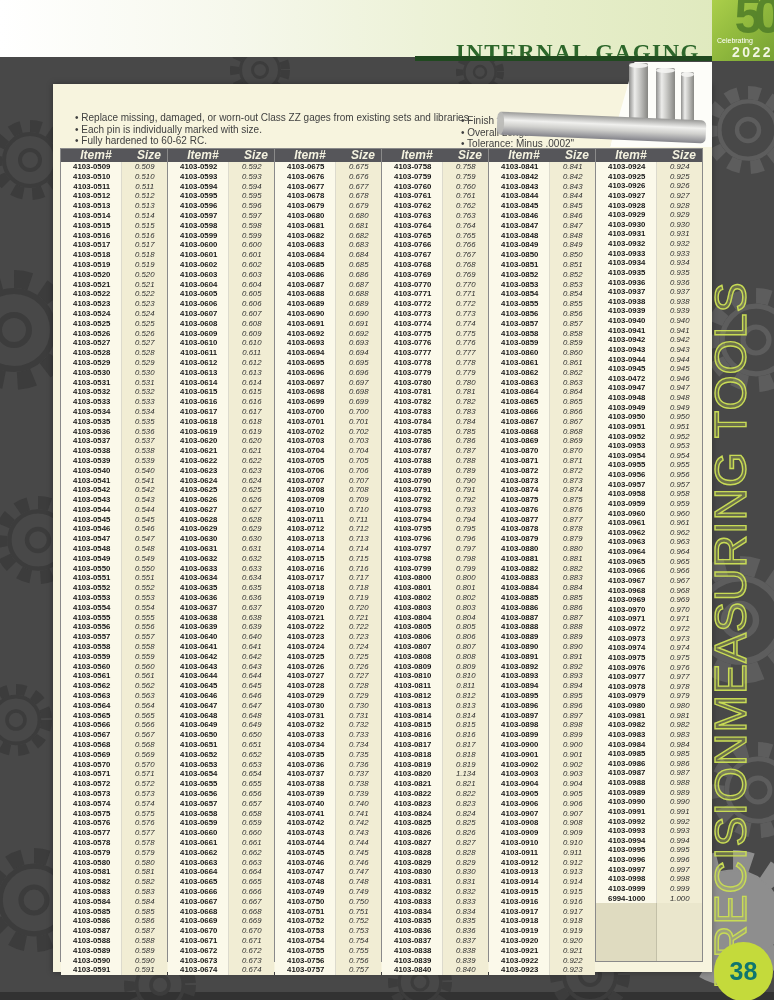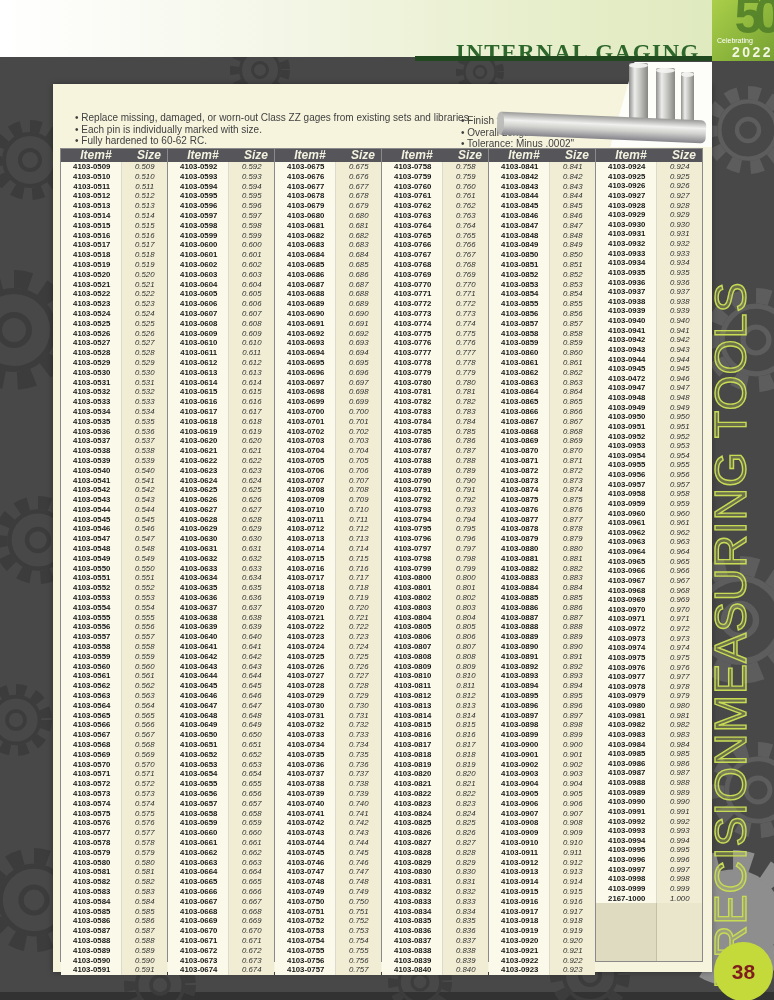--- a/index.html
+++ b/index.html
@@ -70,21 +70,21 @@
   .pin.h::before{width:7px;height:100%;border-radius:50%;background:#b9b9b6;}
 
   
   .side-text{position:absolute;left:705px;top:989px;transform:rotate(-90deg);transform-origin:0 0;
              font-size:45px;letter-spacing:1px;white-space:nowrap;z-index:3;
              color:rgba(200,219,85,.28);-webkit-text-stroke:1.4px #c8db55;}
 
   
   .page-circle{position:absolute;left:714px;top:942px;width:59px;height:59px;border-radius:50%;
                background:#c4da3b;display:flex;align-items:center;justify-content:center;
-               font-size:21px;font-weight:bold;color:#7f1d1d;z-index:8;}
+               font-size:25px;font-weight:bold;color:#0f766e;z-index:8;}
 </style>
 </head>
 <body>
 
 <div class="stage">
 
   <div class="bottom-strip"></div>
 
   <svg class="bg-gears" viewBox="0 0 774 1000" xmlns="http://www.w3.org/2000/svg">
     <defs>
@@ -1407,21 +1407,21 @@
             <div class="row">
               <span class="cell c-item">4103-0818</span>
               <span class="cell c-size">0.818</span>
             </div>
             <div class="row">
               <span class="cell c-item">4103-0819</span>
               <span class="cell c-size">0.819</span>
             </div>
             <div class="row">
               <span class="cell c-item">4103-0820</span>
-              <span class="cell c-size">0.820</span>
+              <span class="cell c-size">1.134</span>
             </div>
             <div class="row g-end">
               <span class="cell c-item">4103-0821</span>
               <span class="cell c-size">0.821</span>
             </div>
             <div class="row">
               <span class="cell c-item">4103-0822</span>
               <span class="cell c-size">0.822</span>
             </div>
             <div class="row">
@@ -2142,21 +2142,21 @@
             </div>
             <div class="row">
               <span class="cell c-item">4103-0998</span>
               <span class="cell c-size">0.998</span>
             </div>
             <div class="row g-end">
               <span class="cell c-item">4103-0999</span>
               <span class="cell c-size">0.999</span>
             </div>
             <div class="row">
-              <span class="cell c-item">2167-1000</span>
+              <span class="cell c-item">6994-1000</span>
               <span class="cell c-size">1.000</span>
             </div>
             <div class="row">
               <span class="cell c-item empty"></span>
               <span class="cell c-size empty"></span>
             </div>
             <div class="row">
               <span class="cell c-item empty"></span>
               <span class="cell c-size empty"></span>
             </div>

